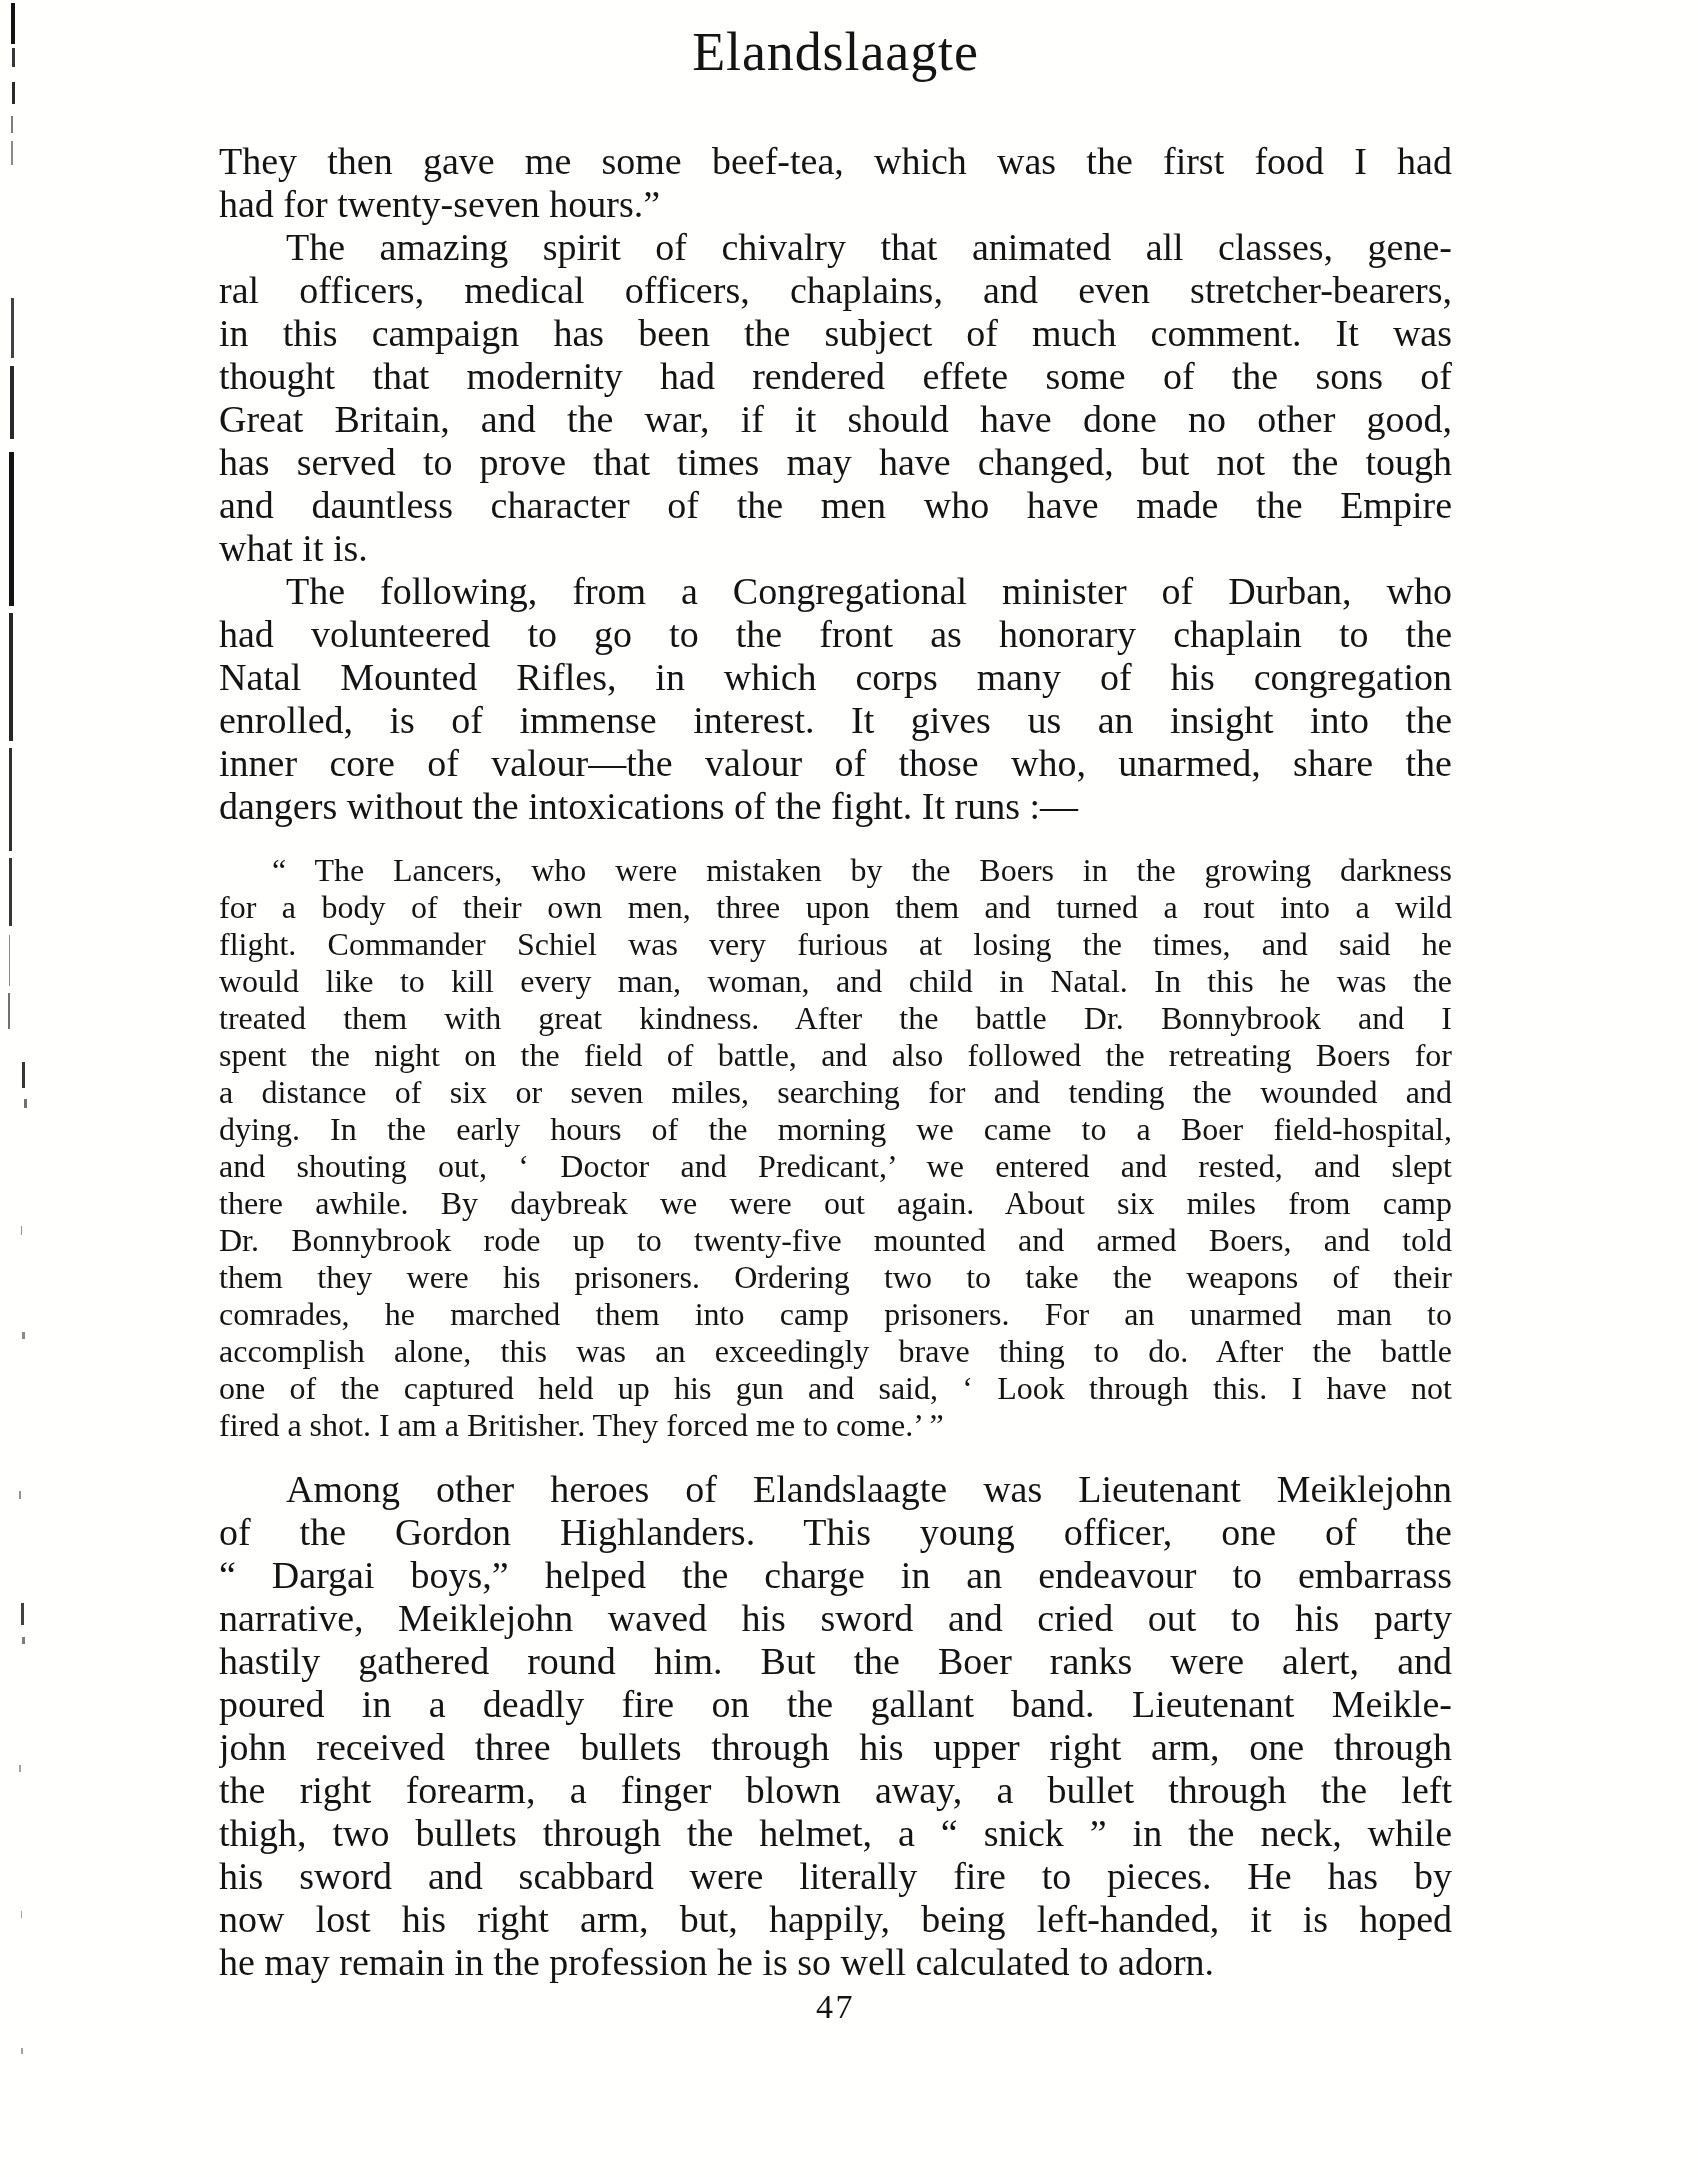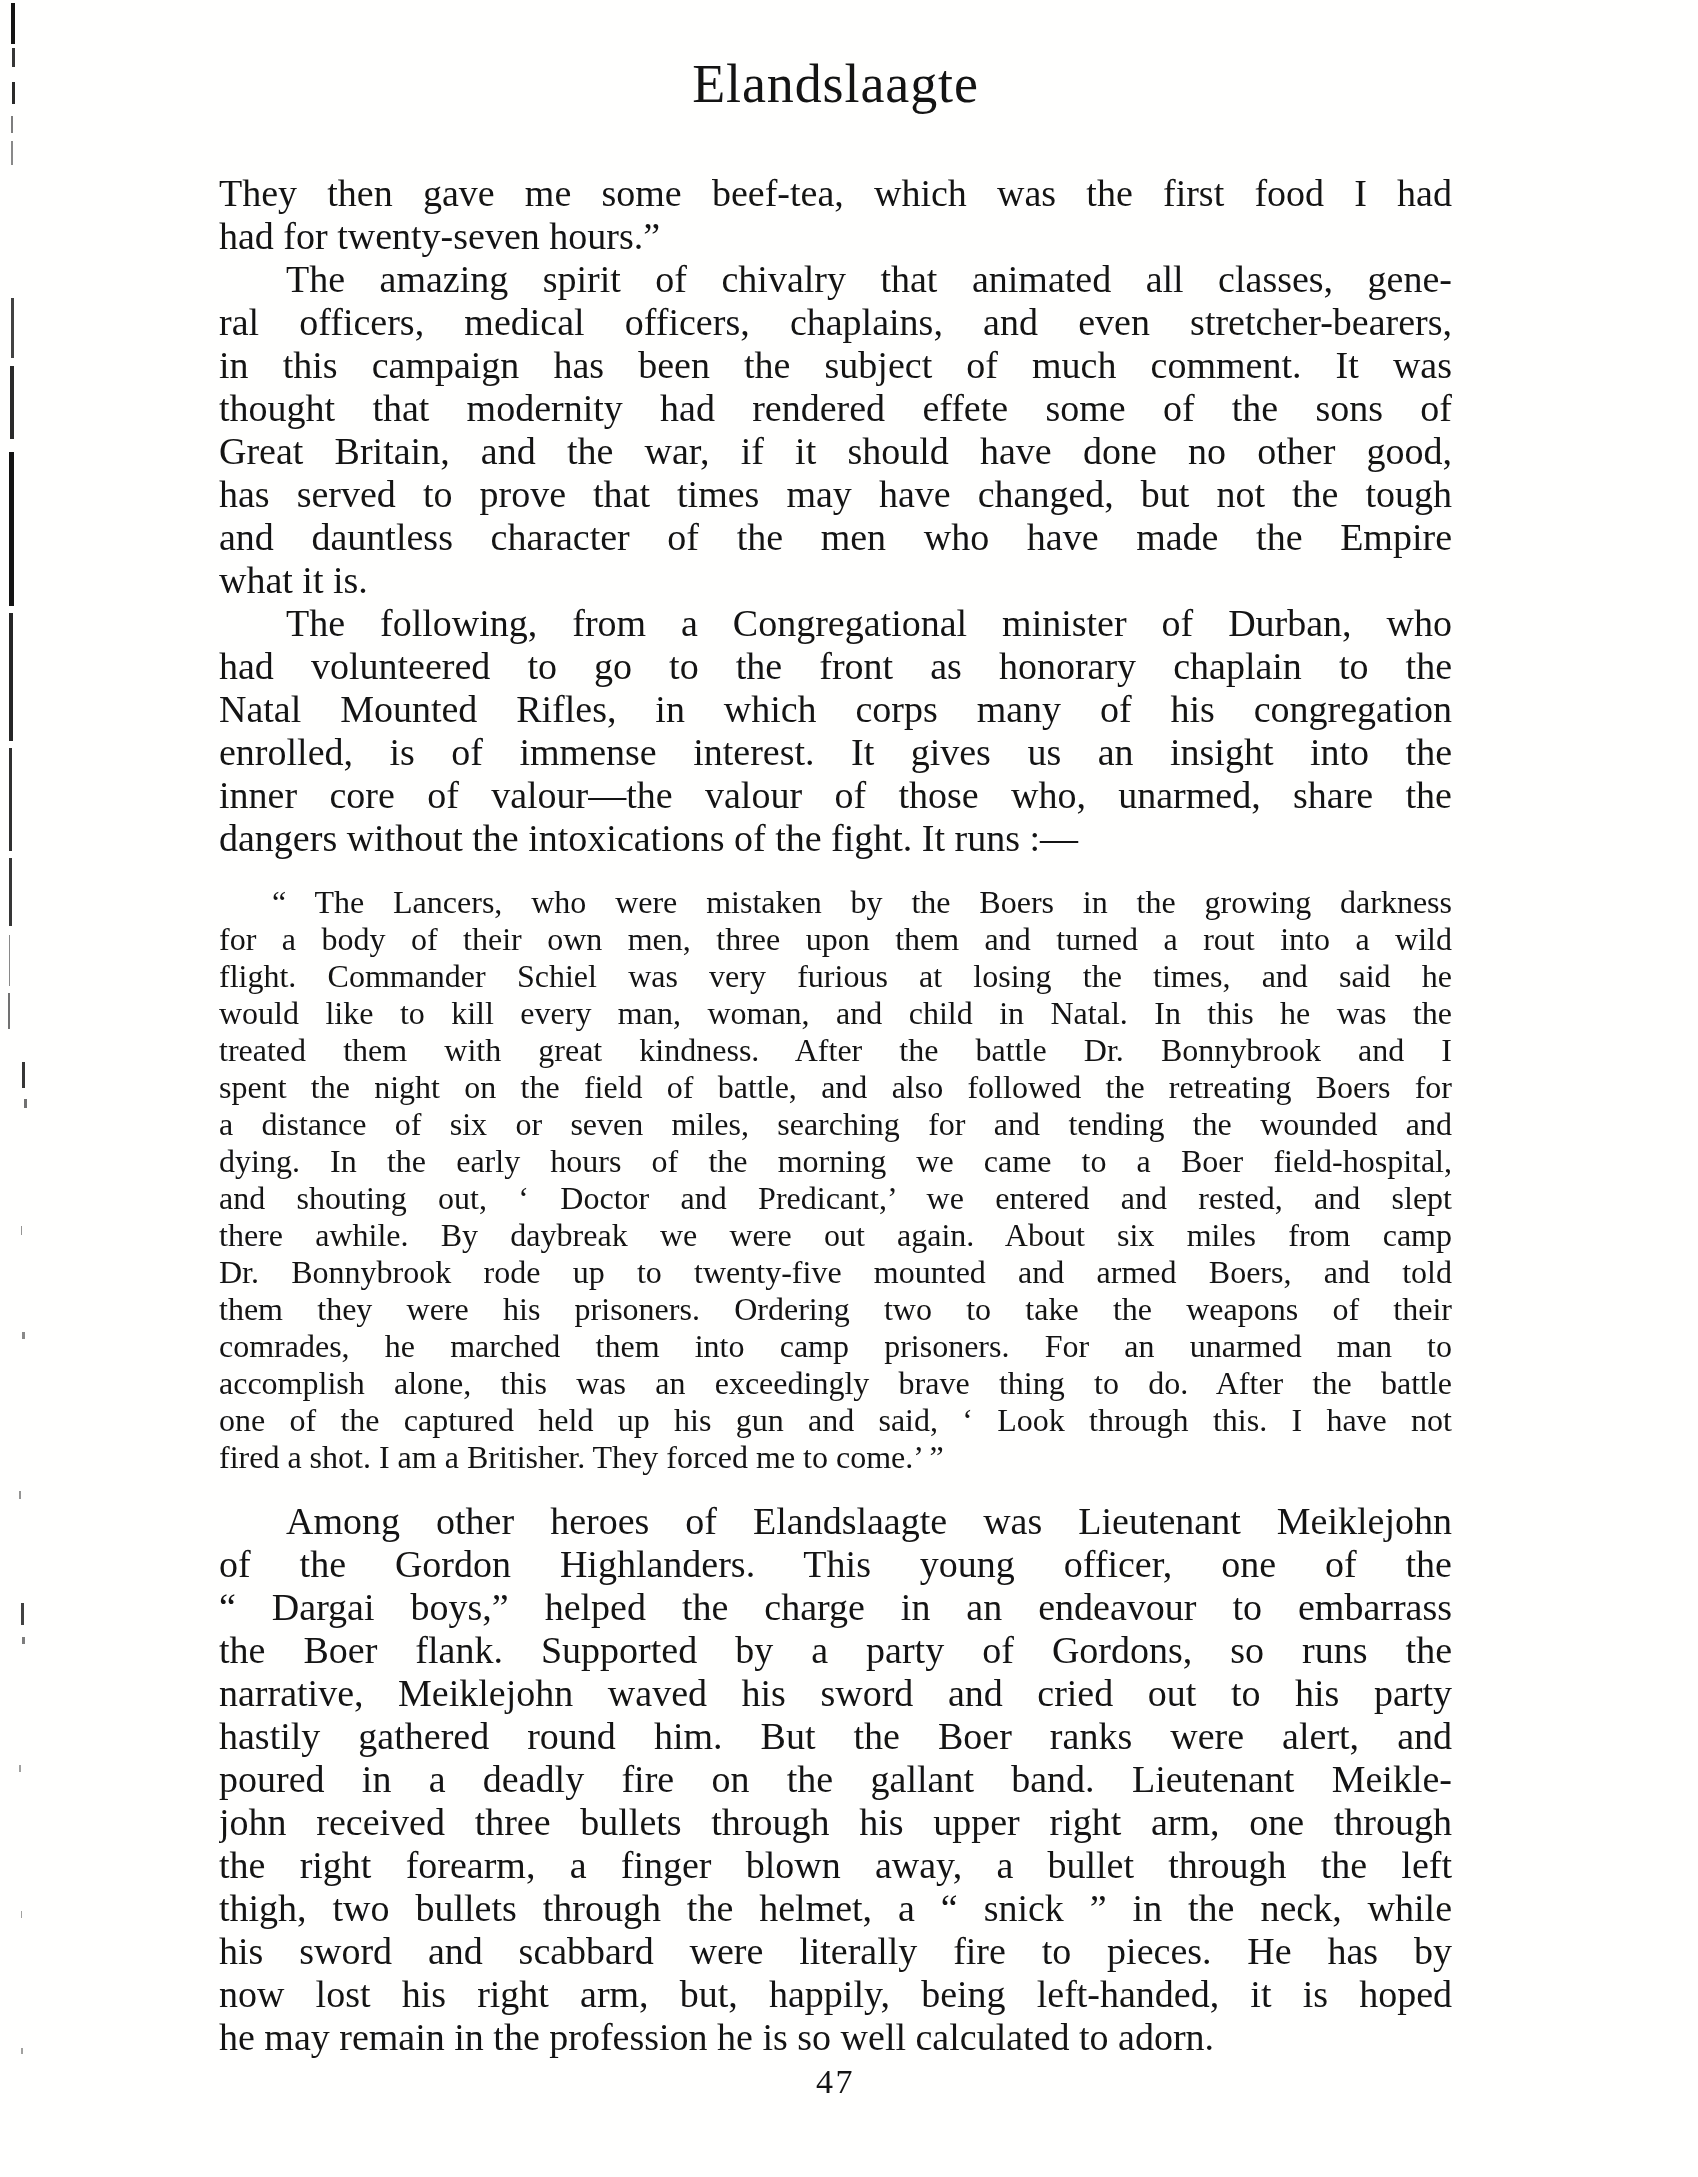--- a/index.html
+++ b/index.html
@@ -15,21 +15,20 @@
   .artifacts span {
     position: absolute;
     display: block;
     background: #131313;
   }
   .content {
     position: absolute;
     left: 219px;
     top: 15.4px;
     width: 1233px;
-    margin-top: 32px;
   }
   .title {
     font-weight: normal;
     font-size: 54px;
     line-height: 75px;
     margin: 0 0 50px 0;
     text-align: center;
     letter-spacing: 0.9px;
   }
   .para { margin: 0; }
@@ -122,21 +121,20 @@
           <div class="line">them they were his prisoners.  Ordering two to take the weapons of their</div>
           <div class="line">comrades, he marched them into camp prisoners.  For an unarmed man to</div>
           <div class="line">accomplish alone, this was an exceedingly brave thing to do.  After the battle</div>
           <div class="line">one of the captured held up his gun and said, ‘ Look through this.  I have not</div>
           <div class="line last">fired a shot.  I am a Britisher.  They forced me to come.’ ”</div>
         </div>
         <div class="para body indent">
           <div class="line first">Among other heroes of Elandslaagte was Lieutenant Meiklejohn</div>
           <div class="line">of the Gordon Highlanders.  This young officer, one of the</div>
           <div class="line">“ Dargai boys,” helped the charge in an endeavour to embarrass</div>
-          <div class="line">the Boer flank.  Supported by a party of Gordons, so runs the</div>
           <div class="line">narrative, Meiklejohn waved his sword and cried out to his party</div>
           <div class="line">hastily gathered round him.  But the Boer ranks were alert, and</div>
           <div class="line">poured in a deadly fire on the gallant band.  Lieutenant Meikle-</div>
           <div class="line">john received three bullets through his upper right arm, one through</div>
           <div class="line">the right forearm, a finger blown away, a bullet through the left</div>
           <div class="line">thigh, two bullets through the helmet, a “ snick ” in the neck, while</div>
           <div class="line">his sword and scabbard were literally fire to pieces.  He has by</div>
           <div class="line">now lost his right arm, but, happily, being left-handed, it is hoped</div>
           <div class="line last">he may remain in the profession he is so well calculated to adorn.</div>
         </div>

